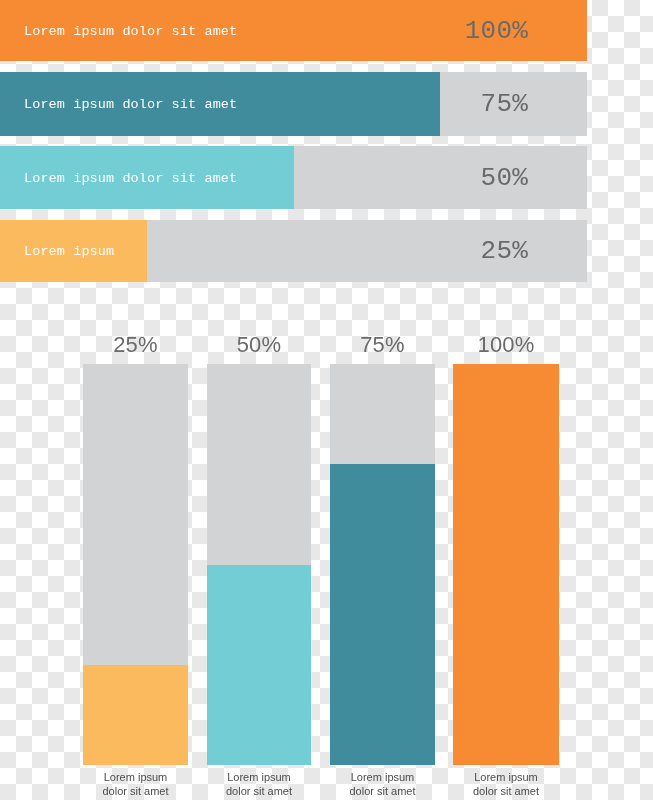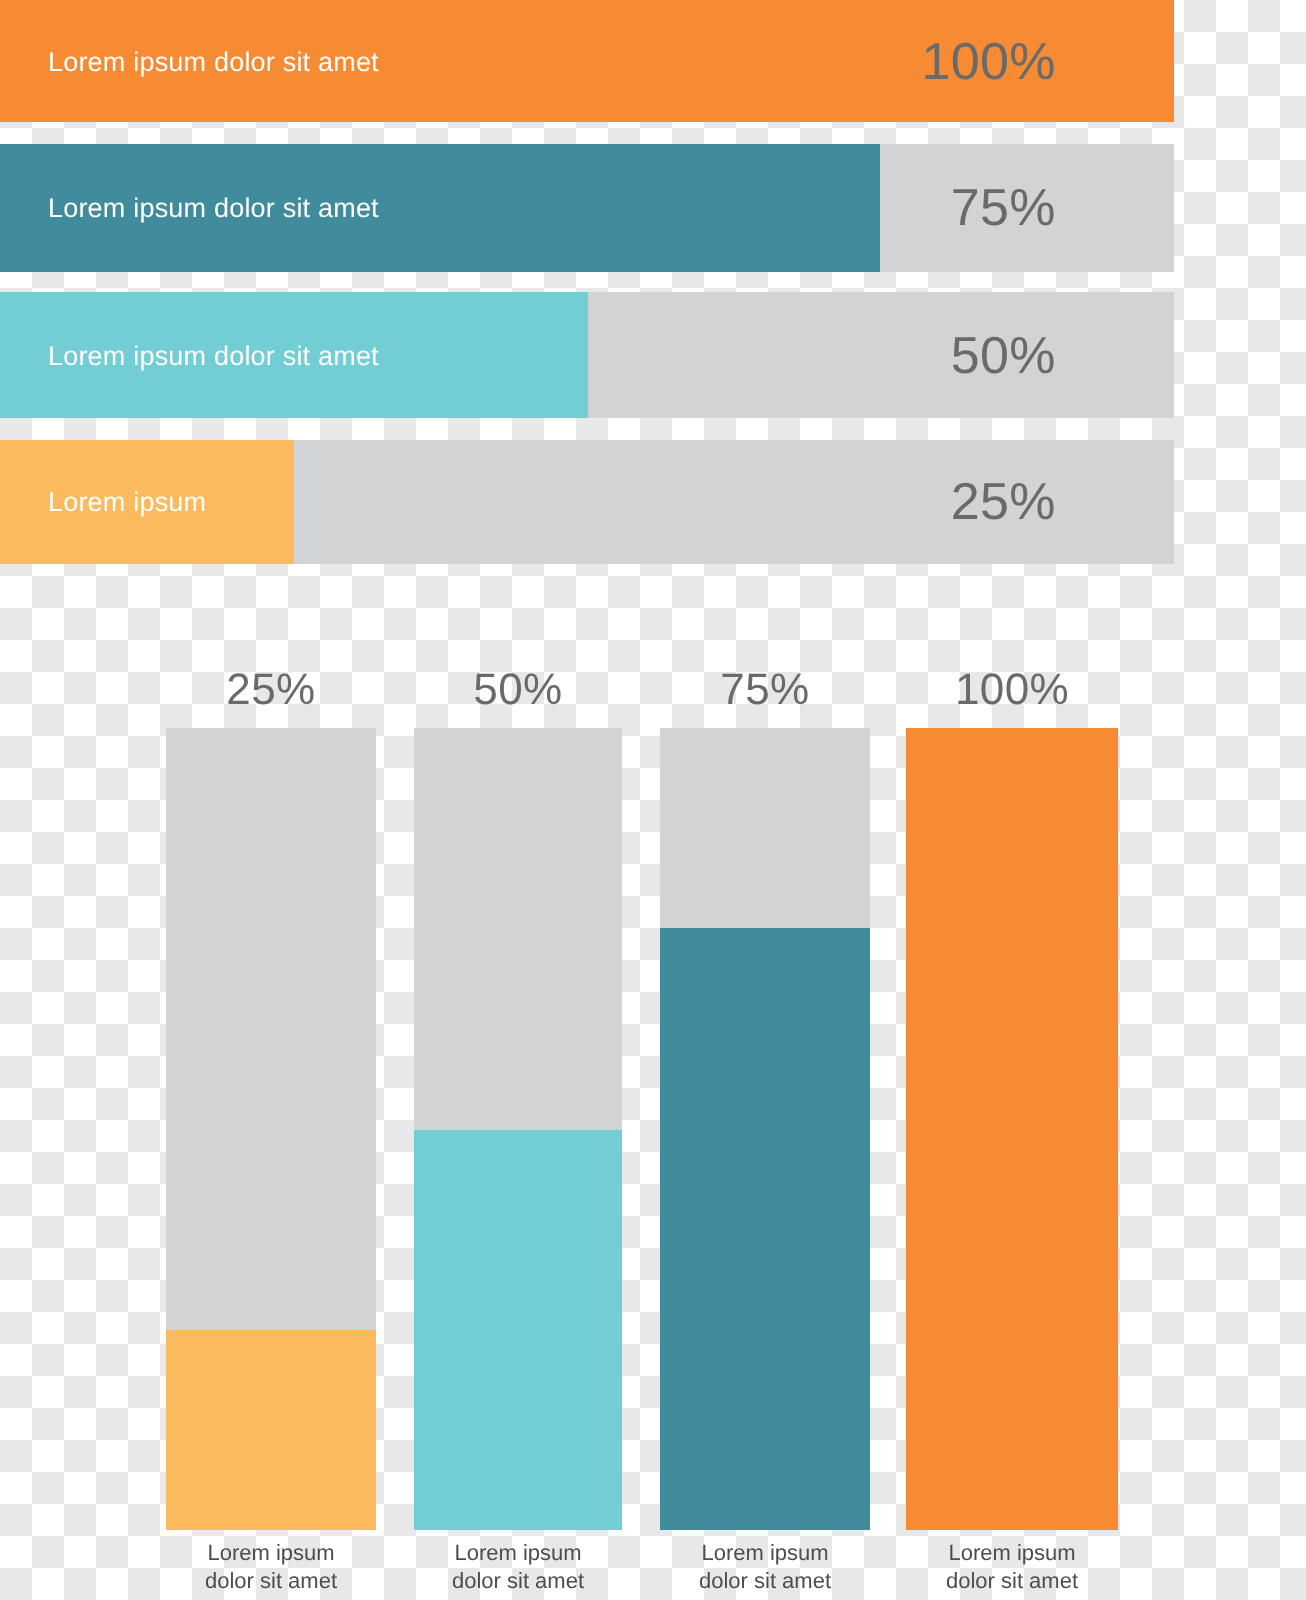--- a/index.html
+++ b/index.html
@@ -25,20 +25,21 @@
     position: absolute;
     left: 0;
     top: 0;
     width: 653px;
     height: 300px;
   }
   .hbar-row {
     position: absolute;
     left: 0;
     width: 532px;
+    font-family: Liberation Mono, monospace;
   }
   .hbar-track {
     position: absolute;
     left: 0;
     top: 0;
     width: 587px;
     height: 100%;
     background: #d2d3d4;
   }
   .hbar-fill {

